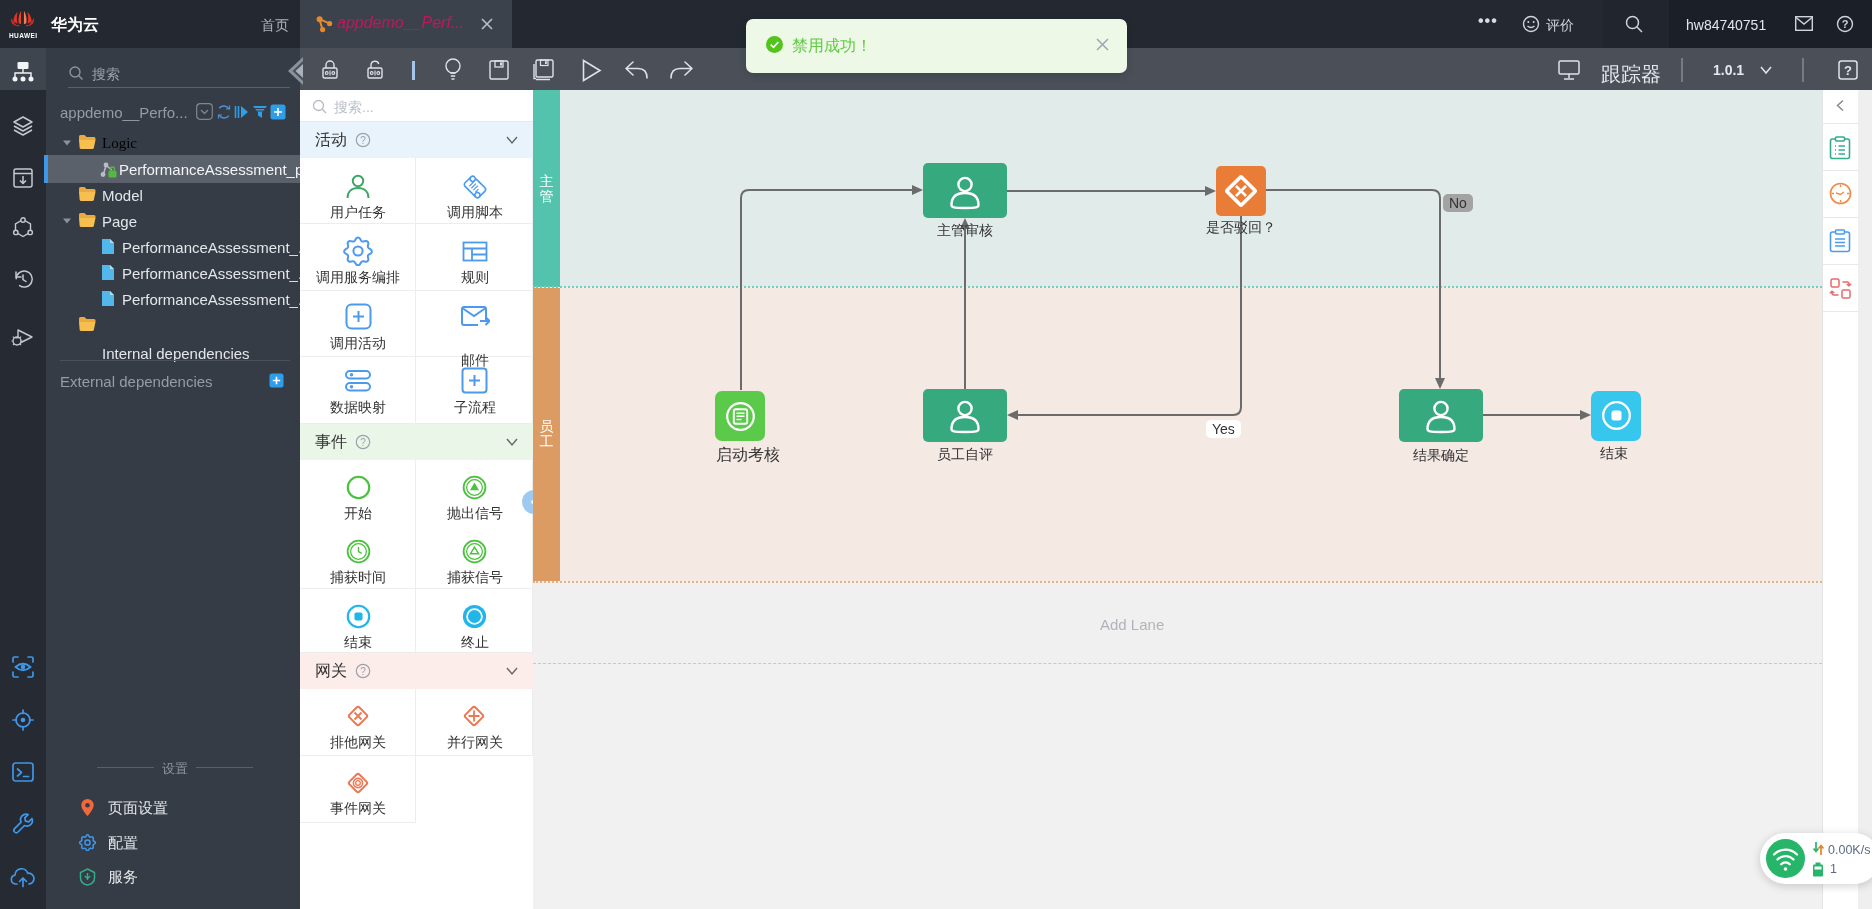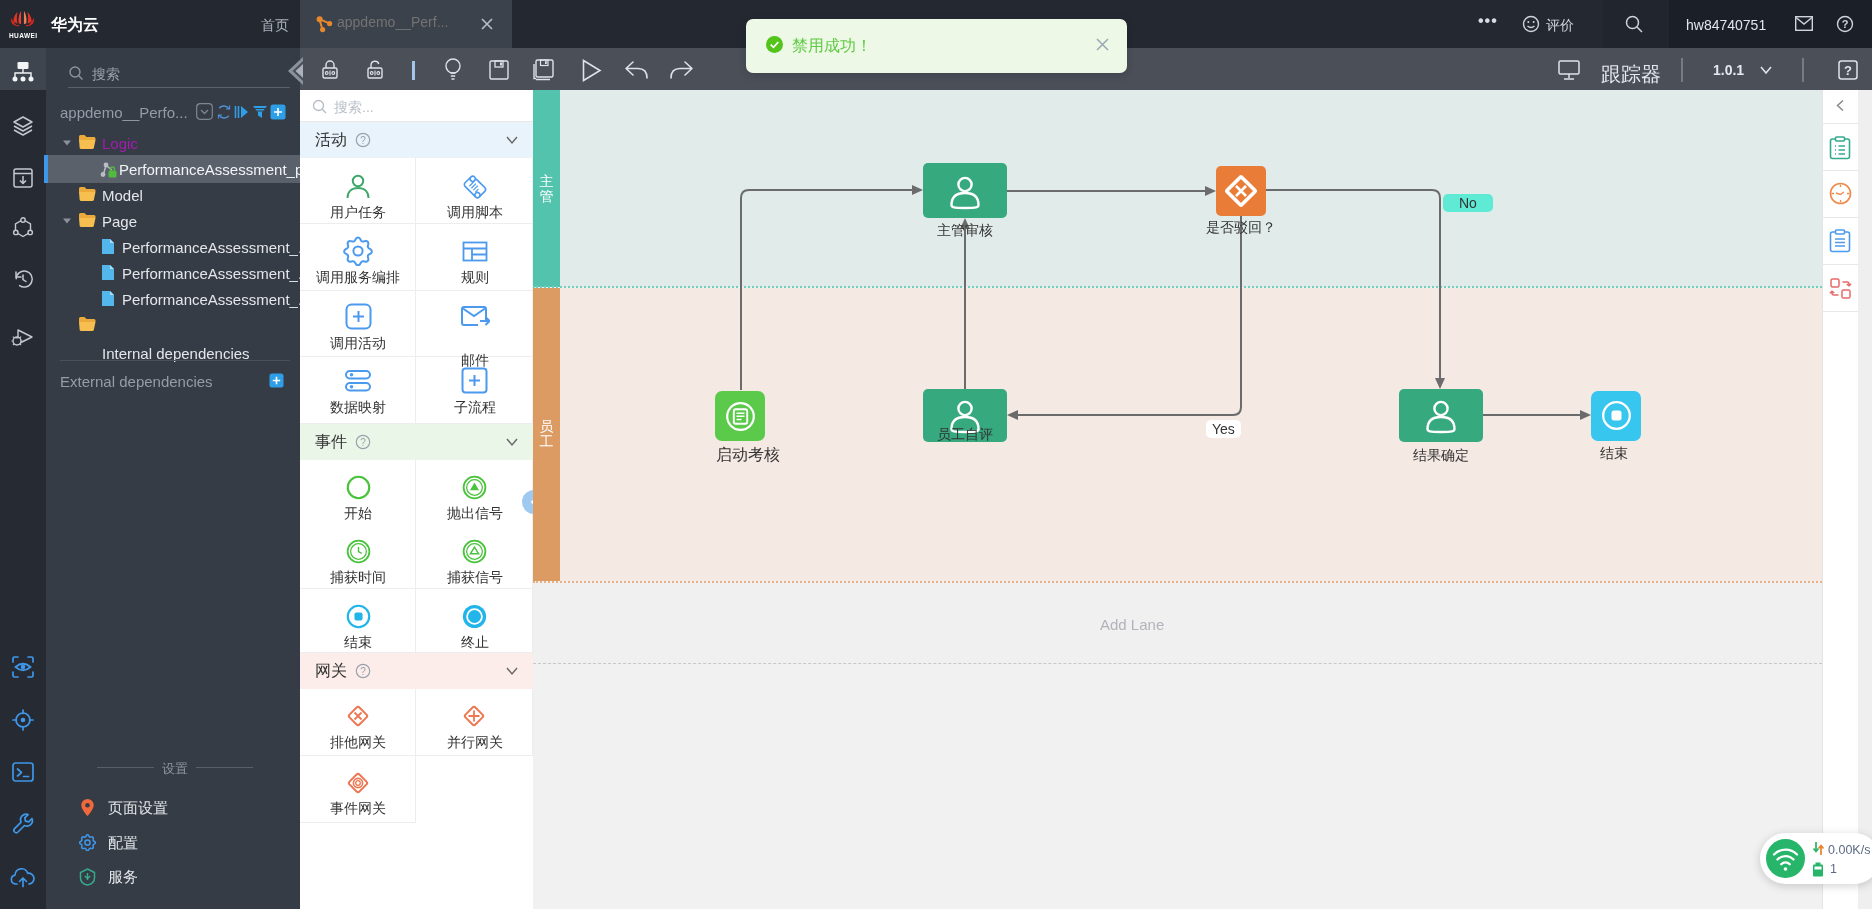--- a/index.html
+++ b/index.html
@@ -33,21 +33,21 @@
 
 <div class="abs" style="left:300px;top:0;width:212px;height:48px;background:#3c424b;"></div>
 <svg class="abs" style="left:315px;top:15px;" width="18" height="18" viewBox="0 0 18 18">
   <g stroke="#e8882c" stroke-width="2" fill="none">
     <path d="M5 6 L7 13 M6.2 4.8 L12.6 7.6"></path>
   </g>
   <circle cx="4.6" cy="4.2" r="3" fill="#e8882c"></circle>
   <circle cx="14.6" cy="8.6" r="2.6" fill="#e8882c"></circle>
   <circle cx="7.6" cy="14.6" r="2.6" fill="#e8882c"></circle>
 </svg>
-<div class="abs" style="left:337px;top:14px;color:#737373;font-size:14px;">appdemo__Perf...</div>
+<div class="abs" style="left:337px;top:14px;color:#be185d;font-size:16px;font-style:italic;">appdemo__Perf...</div>
 <svg class="abs" style="left:480px;top:17px;" width="14" height="14" viewBox="0 0 14 14">
     <path d="M2 2 L12 12 M12 2 L2 12" stroke="#b9bfc9" stroke-width="1.6"></path>
   </svg>
 
 <div class="abs" style="left:1478px;top:12px;color:#d7dbe2;font-size:16px;font-weight:bold;letter-spacing:1px;">•••</div>
 <svg class="abs" style="left:1522px;top:15px;" width="18" height="18" viewBox="0 0 18 18">
   <circle cx="9" cy="9" r="7.5" fill="none" stroke="#cfd4dc" stroke-width="1.4"></circle>
   <circle cx="6.3" cy="7" r="1" fill="#cfd4dc"></circle>
     <circle cx="11.7" cy="7" r="1" fill="#cfd4dc"></circle>
   <path d="M5.5 11 Q9 14 12.5 11" fill="none" stroke="#cfd4dc" stroke-width="1.4"></path>
@@ -256,21 +256,21 @@
   <path d="M8 4 V12 M4 8 H12" stroke="#fff" stroke-width="1.6"></path>
 </svg>
 
 <svg class="abs" style="left:62px;top:138px;" width="10" height="10" viewBox="0 0 10 10">
     <path d="M1 2.5 L5 7.5 L9 2.5 Z" fill="#8a919b"></path>
   </svg>
 <svg class="abs" style="left:78px;top:134px;" width="18" height="16" viewBox="0 0 18 16">
   <path d="M1 2.5 A1.5 1.5 0 0 1 2.5 1 H6.5 L8.5 3 H16 A1.5 1.5 0 0 1 17.5 4.5 V6 H1 Z" fill="#eca93c"></path>
   <path d="M1 6 L3 6 L17.5 6 L15.8 14 A1.5 1.5 0 0 1 14.3 15 H3.2 A1.5 1.5 0 0 1 1.7 14 Z" fill="#f6bf4f"></path>
 </svg>
-<div class="abs" style="left:102px;top:135px;color:#a21caf;font-size:15px;">Logic</div>
+<div class="abs" style="left:102px;top:135px;color:#000000;font-size:15px;font-family:Liberation Serif, serif;">Logic</div>
 
 <div class="abs" style="left:44px;top:155px;width:256px;height:28px;background:#5a616b;border-left:4px solid #3f97ea;"></div>
 <svg class="abs" style="left:99px;top:161px;" width="18" height="18" viewBox="0 0 18 18">
   <g stroke="#b9bec6" stroke-width="1.5" fill="none">
     <path d="M4.5 13 L7 4.5 L13 9"></path>
   </g>
   <circle cx="4" cy="13.5" r="2.4" fill="#b9bec6"></circle>
   <circle cx="7" cy="4" r="2.4" fill="#b9bec6"></circle>
   <rect x="9.5" y="9.5" width="8" height="7" rx="1.5" fill="#52bb3f"></rect>
   <path d="M11.5 9.5 V8 a2 2 0 0 1 4 0 V9.5" fill="none" stroke="#52bb3f" stroke-width="1.4"></path>
@@ -578,38 +578,38 @@
 </svg>
 <div class="abs" style="left:925px;top:222px;width:80px;text-align:center;color:#333;font-size:14px;">主管审核</div>
 
 <div class="abs" style="left:1216px;top:166px;width:50px;height:50px;background:#e97c36;border-radius:5px;"></div>
 <svg class="abs" style="left:1222px;top:172px;" width="38" height="38" viewBox="0 0 38 38">
   <rect x="8.75" y="8.75" width="20.5" height="20.5" rx="1" fill="none" stroke="#fff" stroke-width="3.6" transform="rotate(45 19 19)"></rect>
   <path d="M14 14 L24 24 M24 14 L14 24" stroke="#fff" stroke-width="2.6"></path>
 </svg>
 <div class="abs" style="left:1196px;top:219px;width:90px;text-align:center;color:#333;font-size:14px;">是否驳回？</div>
 
-<div class="abs" style="left:1443px;top:194px;background:#5eead4;border-radius:5px;padding:1px 16px;color:#333;font-size:14px;">No</div>
+<div class="abs" style="left:1443px;top:194px;background:#a3a3a3;border-radius:5px;padding:1px 6px;color:#333;font-size:14px;">No</div>
 
 <div class="abs" style="left:1206px;top:420px;background:#fff;border-radius:5px;padding:1px 6px;color:#333;font-size:14px;">Yes</div>
 
 <div class="abs" style="left:715px;top:391px;width:50px;height:50px;background:#5bca4b;border-radius:7px;"></div>
 <svg class="abs" style="left:726px;top:402px;" width="29" height="29" viewBox="0 0 29 29">
   <circle cx="14.5" cy="14.5" r="13.3" fill="none" stroke="#fff" stroke-width="2.2"></circle>
   <rect x="7.8" y="7.2" width="13.4" height="14.6" rx="2" fill="none" stroke="#fff" stroke-width="1.9"></rect>
   <path d="M10.5 11.2 H18.5 M10.5 14.3 H18.5 M10.5 17.4 H15.5" stroke="#fff" stroke-width="1.5"></path>
 </svg>
 <div class="abs" style="left:700px;top:445px;width:80px;text-align:right;color:#333;font-size:16px;">启动考核</div>
 
 <div class="abs" style="left:923px;top:389px;width:84px;height:53px;background:#36a97f;border-radius:5px;"></div>
 <svg class="abs" style="left:948px;top:395px;" width="34" height="40" viewBox="0 0 34 40">
   <circle cx="17" cy="13.5" r="6.6" fill="none" stroke="#fff" stroke-width="2.4"></circle>
   <path d="M3.5 34 C3.5 25.5 9 22 17 22 C25 22 30.5 25.5 30.5 34 C30.5 36.5 28.5 37 17 37 C5.5 37 3.5 36.5 3.5 34 Z" fill="none" stroke="#fff" stroke-width="2.4"></path>
 </svg>
-<div class="abs" style="left:925px;top:426px;width:80px;text-align:center;color:#333;font-size:14px;">员工自评</div>
+<div class="abs" style="left:925px;top:446px;width:80px;text-align:center;color:#333;font-size:14px;">员工自评</div>
 
 <div class="abs" style="left:1399px;top:389px;width:84px;height:53px;background:#36a97f;border-radius:5px;"></div>
 <svg class="abs" style="left:1424px;top:395px;" width="34" height="40" viewBox="0 0 34 40">
   <circle cx="17" cy="13.5" r="6.6" fill="none" stroke="#fff" stroke-width="2.4"></circle>
   <path d="M3.5 34 C3.5 25.5 9 22 17 22 C25 22 30.5 25.5 30.5 34 C30.5 36.5 28.5 37 17 37 C5.5 37 3.5 36.5 3.5 34 Z" fill="none" stroke="#fff" stroke-width="2.4"></path>
 </svg>
 <div class="abs" style="left:1401px;top:447px;width:80px;text-align:center;color:#333;font-size:14px;">结果确定</div>
 
 <div class="abs" style="left:1591px;top:391px;width:50px;height:50px;background:#36c6ee;border-radius:7px;"></div>
 <svg class="abs" style="left:1602px;top:401px;" width="29" height="29" viewBox="0 0 29 29">

